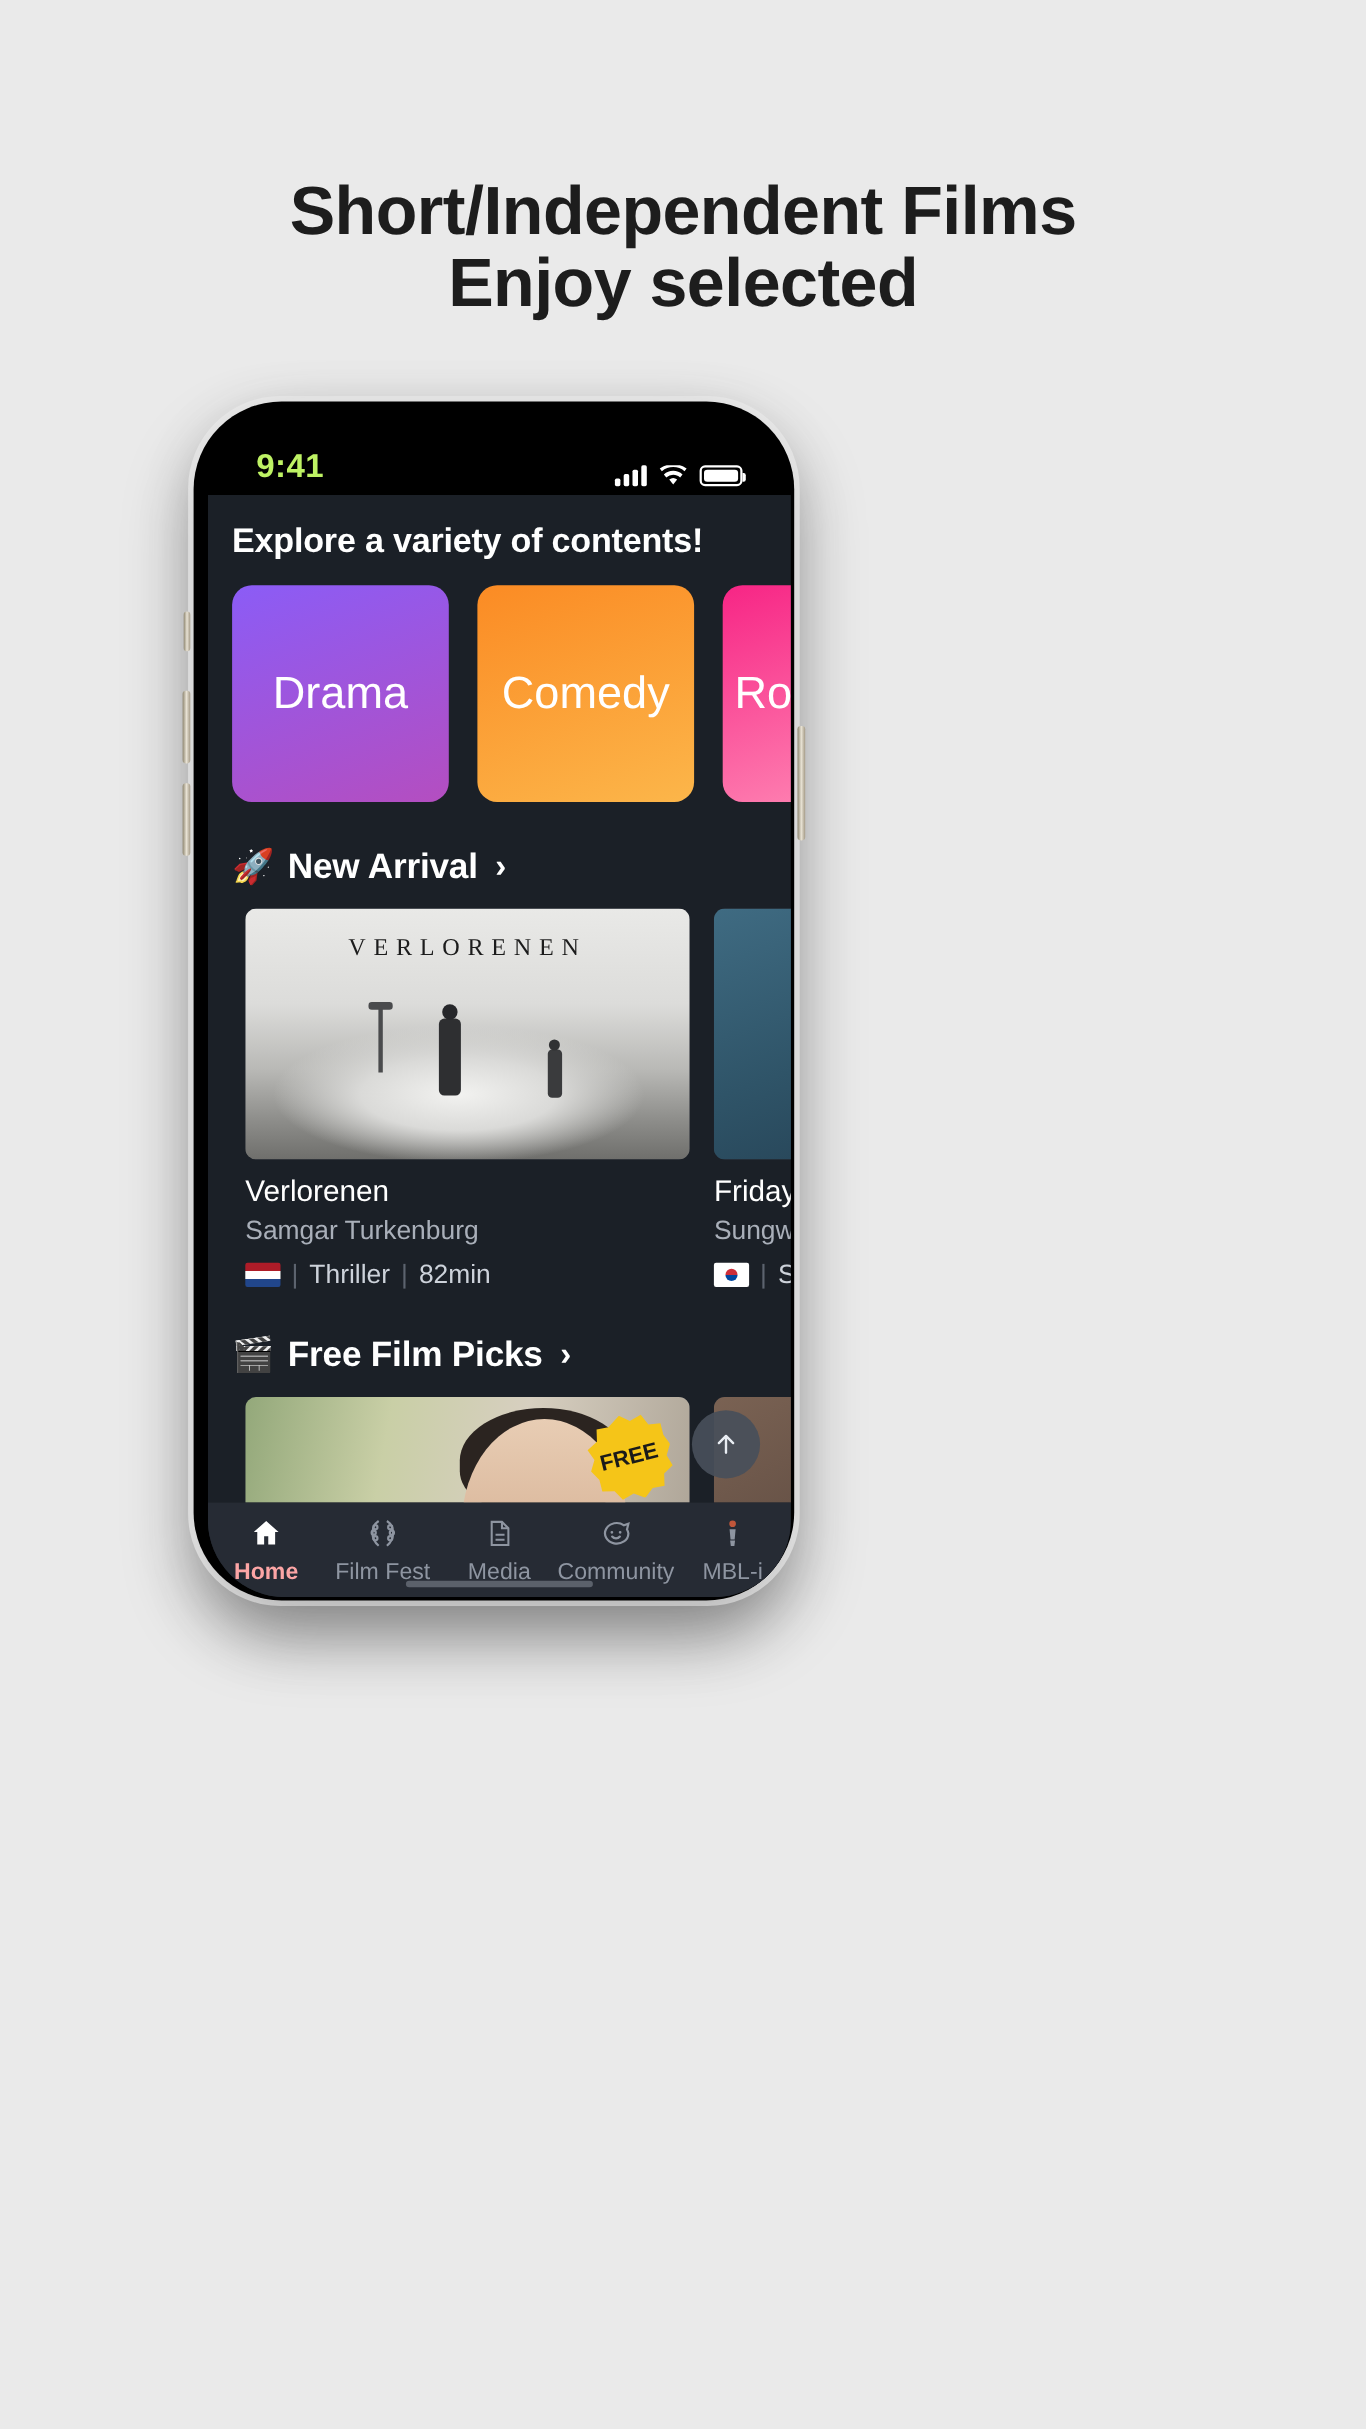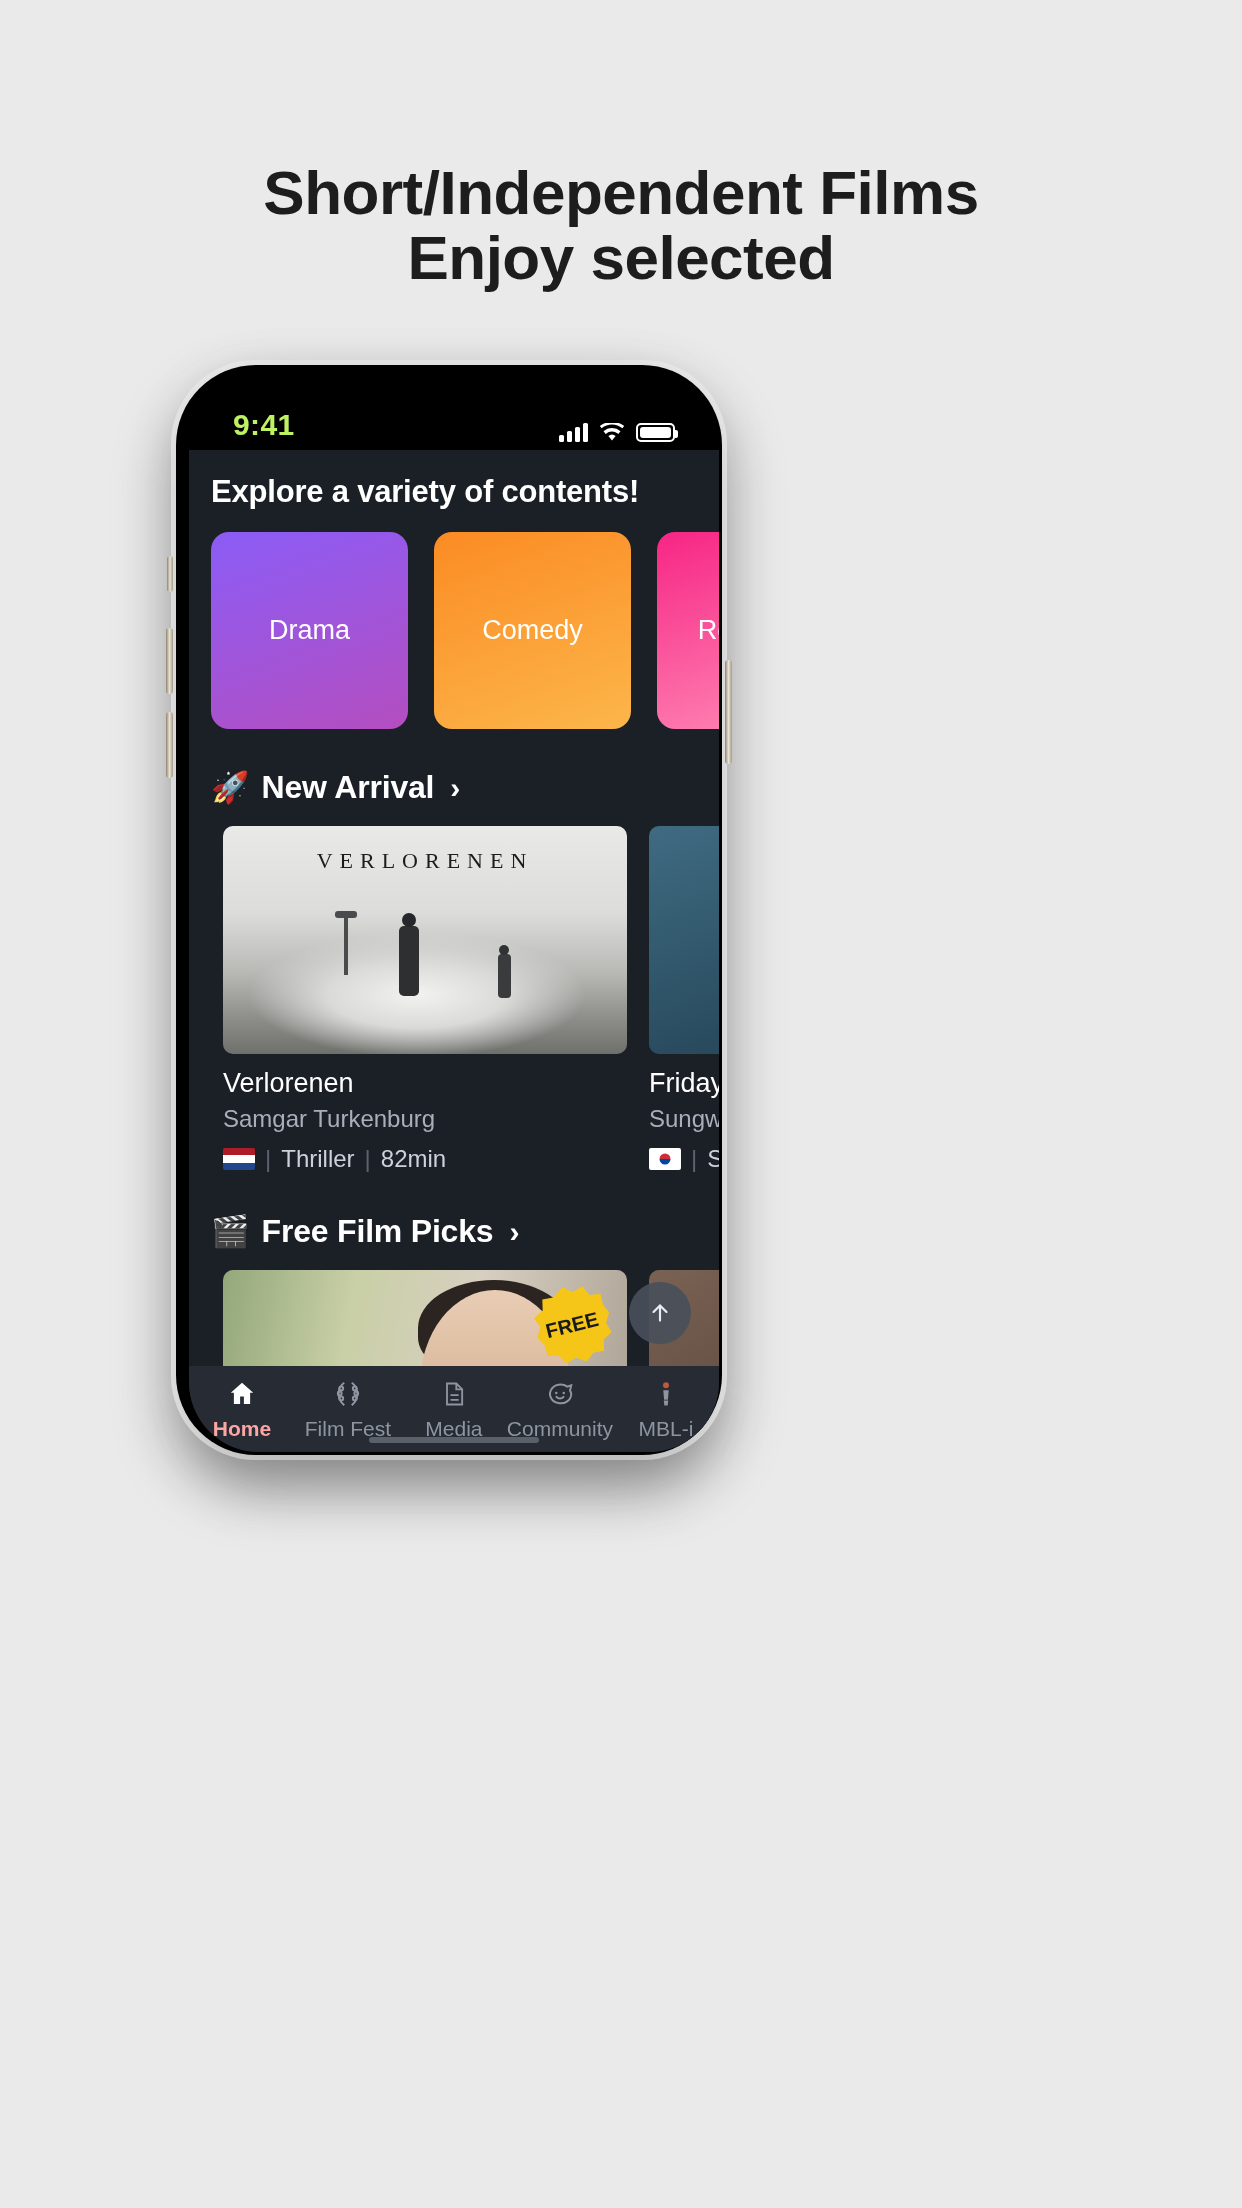--- a/index.html
+++ b/index.html
@@ -102,21 +102,21 @@
     padding:24px 0 0 22px; letter-spacing:-0.2px;
   }
 
   
   .chips { display:flex; gap:26px; padding:22px 0 0 22px; }
   .chip {
     flex:0 0 auto; width:197px; height:197px;
     border-radius:18px; position:relative;
     display:flex; align-items:center; justify-content:center;
   }
-  .chip-label { color:#fff; font-size:27px; font-weight:500; white-space:nowrap; }
+  .chip-label { color:#fff; font-size:41px; font-weight:500; white-space:nowrap; }
 
   
   .row-head {
     display:flex; align-items:center; gap:12px;
     padding:40px 0 0 22px;
   }
   .row-emoji { font-size:31px; line-height:1; }
   .row-title { color:#fff; font-size:32px; font-weight:700; letter-spacing:-0.2px; }
   .row-chev { color:#fff; font-size:30px; font-weight:700; margin-left:4px; }
 

